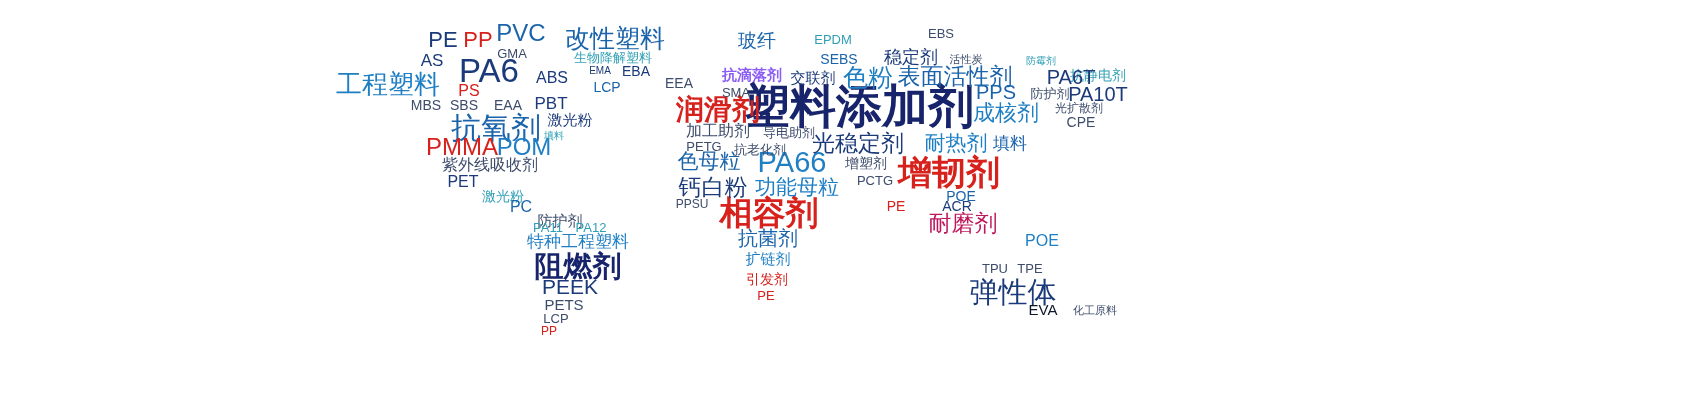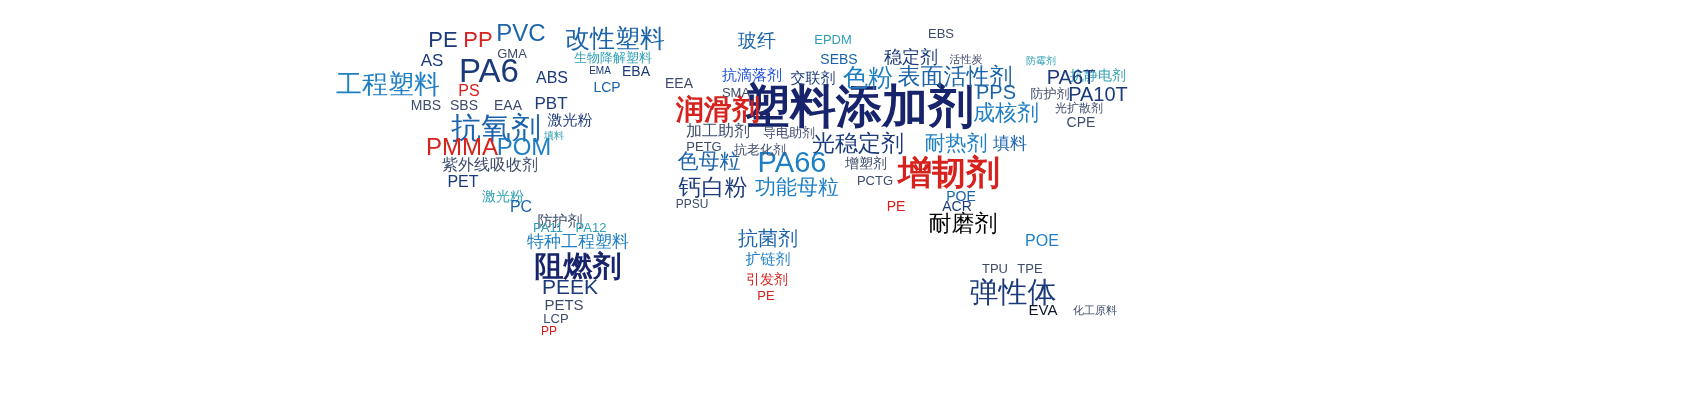--- a/index.html
+++ b/index.html
@@ -29,49 +29,50 @@
   .cjk {
     font-family: "DejaVu Sans", "Liberation Sans", sans-serif;
   }
 </style>
 </head>
 <body>
 
 <div id="cloud" style="width: 1707px; height: 400px; background: rgb(255, 255, 255);">
     <span class="w cjk" style="left: 859px; top: 106px; font-size: 46px; color: rgb(23, 36, 107); font-weight: bold;">塑料添加剂</span>
     <span class="w cjk" style="left: 949px; top: 172px; font-size: 34px; color: rgb(214, 33, 28); font-weight: bold;">增韧剂</span>
+    <span class="w cjk" style="left: 769px; top: 212px; font-size: 33px; color: rgb(214, 33, 28); font-weight: bold;">相容剂</span>
     <span class="w cjk" style="left: 578px; top: 266px; font-size: 29px; color: rgb(23, 36, 107); font-weight: bold;">阻燃剂</span>
     <span class="w cjk" style="left: 718px; top: 110px; font-size: 28px; color: rgb(214, 33, 28); font-weight: bold;">润滑剂</span>
     <span class="w cjk" style="left: 1013px; top: 292px; font-size: 29px; color: rgb(27, 58, 122); font-weight: normal;">弹性体</span>
     <span class="w cjk" style="left: 479px; top: 128px; font-size: 30px; color: rgb(27, 100, 171); font-weight: normal; margin-left: 17px;">抗氧剂</span>
     <span class="w cjk" style="left: 388px; top: 84px; font-size: 26px; color: rgb(31, 127, 196); font-weight: normal;">工程塑料</span>
     <span class="w cjk" style="left: 615px; top: 38px; font-size: 25px; color: rgb(27, 100, 171); font-weight: normal;">改性塑料</span>
     <span class="w cjk" style="left: 955px; top: 76px; font-size: 23px; color: rgb(27, 100, 171); font-weight: normal;">表面活性剂</span>
     <span class="w cjk" style="left: 858px; top: 143px; font-size: 23px; color: rgb(27, 58, 122); font-weight: normal;">光稳定剂</span>
-    <span class="w cjk" style="left: 963px; top: 223px; font-size: 23px; color: #000000; font-weight: normal; font-family: Liberation Serif, serif;">耐磨剂</span>
+    <span class="w cjk" style="left: 963px; top: 223px; font-size: 23px; color: #be185d; font-weight: normal; font-family: Liberation Serif, serif;">耐磨剂</span>
     <span class="w" style="left: 489px; top: 70px; font-size: 33px; color: rgb(27, 58, 122); font-weight: normal;">PA6</span>
     <span class="w" style="left: 792px; top: 162px; font-size: 29px; color: rgb(31, 127, 196); font-weight: normal;">PA66</span>
     <span class="w" style="left: 462px; top: 147px; font-size: 24px; color: rgb(214, 33, 28); font-weight: normal;">PMMA</span>
     <span class="w" style="left: 524px; top: 147px; font-size: 24px; color: rgb(31, 127, 196); font-weight: normal;">POM</span>
     <span class="w" style="left: 570px; top: 286px; font-size: 21px; color: rgb(27, 58, 122); font-weight: normal;">PEEK</span>
     <span class="w cjk" style="left: 713px; top: 187px; font-size: 23px; color: rgb(27, 58, 122); font-weight: normal;">钙白粉</span>
     <span class="w cjk" style="left: 797px; top: 187px; font-size: 21px; color: rgb(31, 127, 196); font-weight: normal;">功能母粒</span>
     <span class="w cjk" style="left: 709px; top: 161px; font-size: 21px; color: rgb(27, 100, 171); font-weight: normal;">色母粒</span>
     <span class="w cjk" style="left: 868px; top: 77px; font-size: 25px; color: rgb(31, 127, 196); font-weight: normal;">色粉</span>
     <span class="w cjk" style="left: 1006px; top: 113px; font-size: 22px; color: rgb(31, 127, 196); font-weight: normal;">成核剂</span>
     <span class="w cjk" style="left: 956px; top: 143px; font-size: 21px; color: rgb(31, 127, 196); font-weight: normal;">耐热剂</span>
     <span class="w cjk" style="left: 768px; top: 238px; font-size: 20px; color: rgb(27, 100, 171); font-weight: normal;">抗菌剂</span>
     <span class="w cjk" style="left: 578px; top: 241px; font-size: 17px; color: rgb(31, 127, 196); font-weight: normal;">特种工程塑料</span>
     <span class="w cjk" style="left: 490px; top: 165px; font-size: 16px; color: rgb(61, 76, 107); font-weight: normal;">紫外线吸收剂</span>
     <span class="w cjk" style="left: 911px; top: 57px; font-size: 18px; color: rgb(27, 58, 122); font-weight: normal;">稳定剂</span>
     <span class="w cjk" style="left: 757px; top: 40px; font-size: 19px; color: rgb(27, 100, 171); font-weight: normal;">玻纤</span>
     <span class="w cjk" style="left: 1010px; top: 143px; font-size: 17px; color: rgb(27, 100, 171); font-weight: normal;">填料</span>
     <span class="w cjk" style="left: 768px; top: 259px; font-size: 15px; color: rgb(31, 127, 196); font-weight: normal;">扩链剂</span>
     <span class="w cjk" style="left: 767px; top: 279px; font-size: 14px; color: rgb(214, 33, 28); font-weight: normal;">引发剂</span>
-    <span class="w cjk" style="left: 752px; top: 75px; font-size: 15px; color: #1d4ed8; font-weight: normal;">抗滴落剂</span>
+    <span class="w cjk" style="left: 752px; top: 75px; font-size: 15px; color: #8b5cf6; font-weight: bold;">抗滴落剂</span>
     <span class="w cjk" style="left: 813px; top: 78px; font-size: 15px; color: rgb(27, 58, 122); font-weight: normal;">交联剂</span>
     <span class="w cjk" style="left: 718px; top: 131px; font-size: 16px; color: rgb(61, 76, 107); font-weight: normal;">加工助剂</span>
     <span class="w cjk" style="left: 789px; top: 132px; font-size: 13px; color: rgb(61, 76, 107); font-weight: normal;">导电助剂</span>
     <span class="w cjk" style="left: 760px; top: 149px; font-size: 13px; color: rgb(61, 76, 107); font-weight: normal;">抗老化剂</span>
     <span class="w cjk" style="left: 866px; top: 163px; font-size: 14px; color: rgb(61, 76, 107); font-weight: normal;">增塑剂</span>
     <span class="w cjk" style="left: 613px; top: 57px; font-size: 13px; color: rgb(47, 159, 181); font-weight: normal;">生物降解塑料</span>
     <span class="w cjk" style="left: 1041px; top: 61px; font-size: 10px; color: rgb(47, 159, 181); font-weight: normal;">防霉剂</span>
     <span class="w cjk" style="left: 1050px; top: 93px; font-size: 13px; color: rgb(61, 76, 107); font-weight: normal;">防护剂</span>
     <span class="w cjk" style="left: 560px; top: 221px; font-size: 15px; color: rgb(61, 76, 107); font-weight: normal;">防护剂</span>
     <span class="w cjk" style="left: 1098px; top: 75px; font-size: 14px; color: rgb(47, 159, 181); font-weight: normal;">抗静电剂</span>

